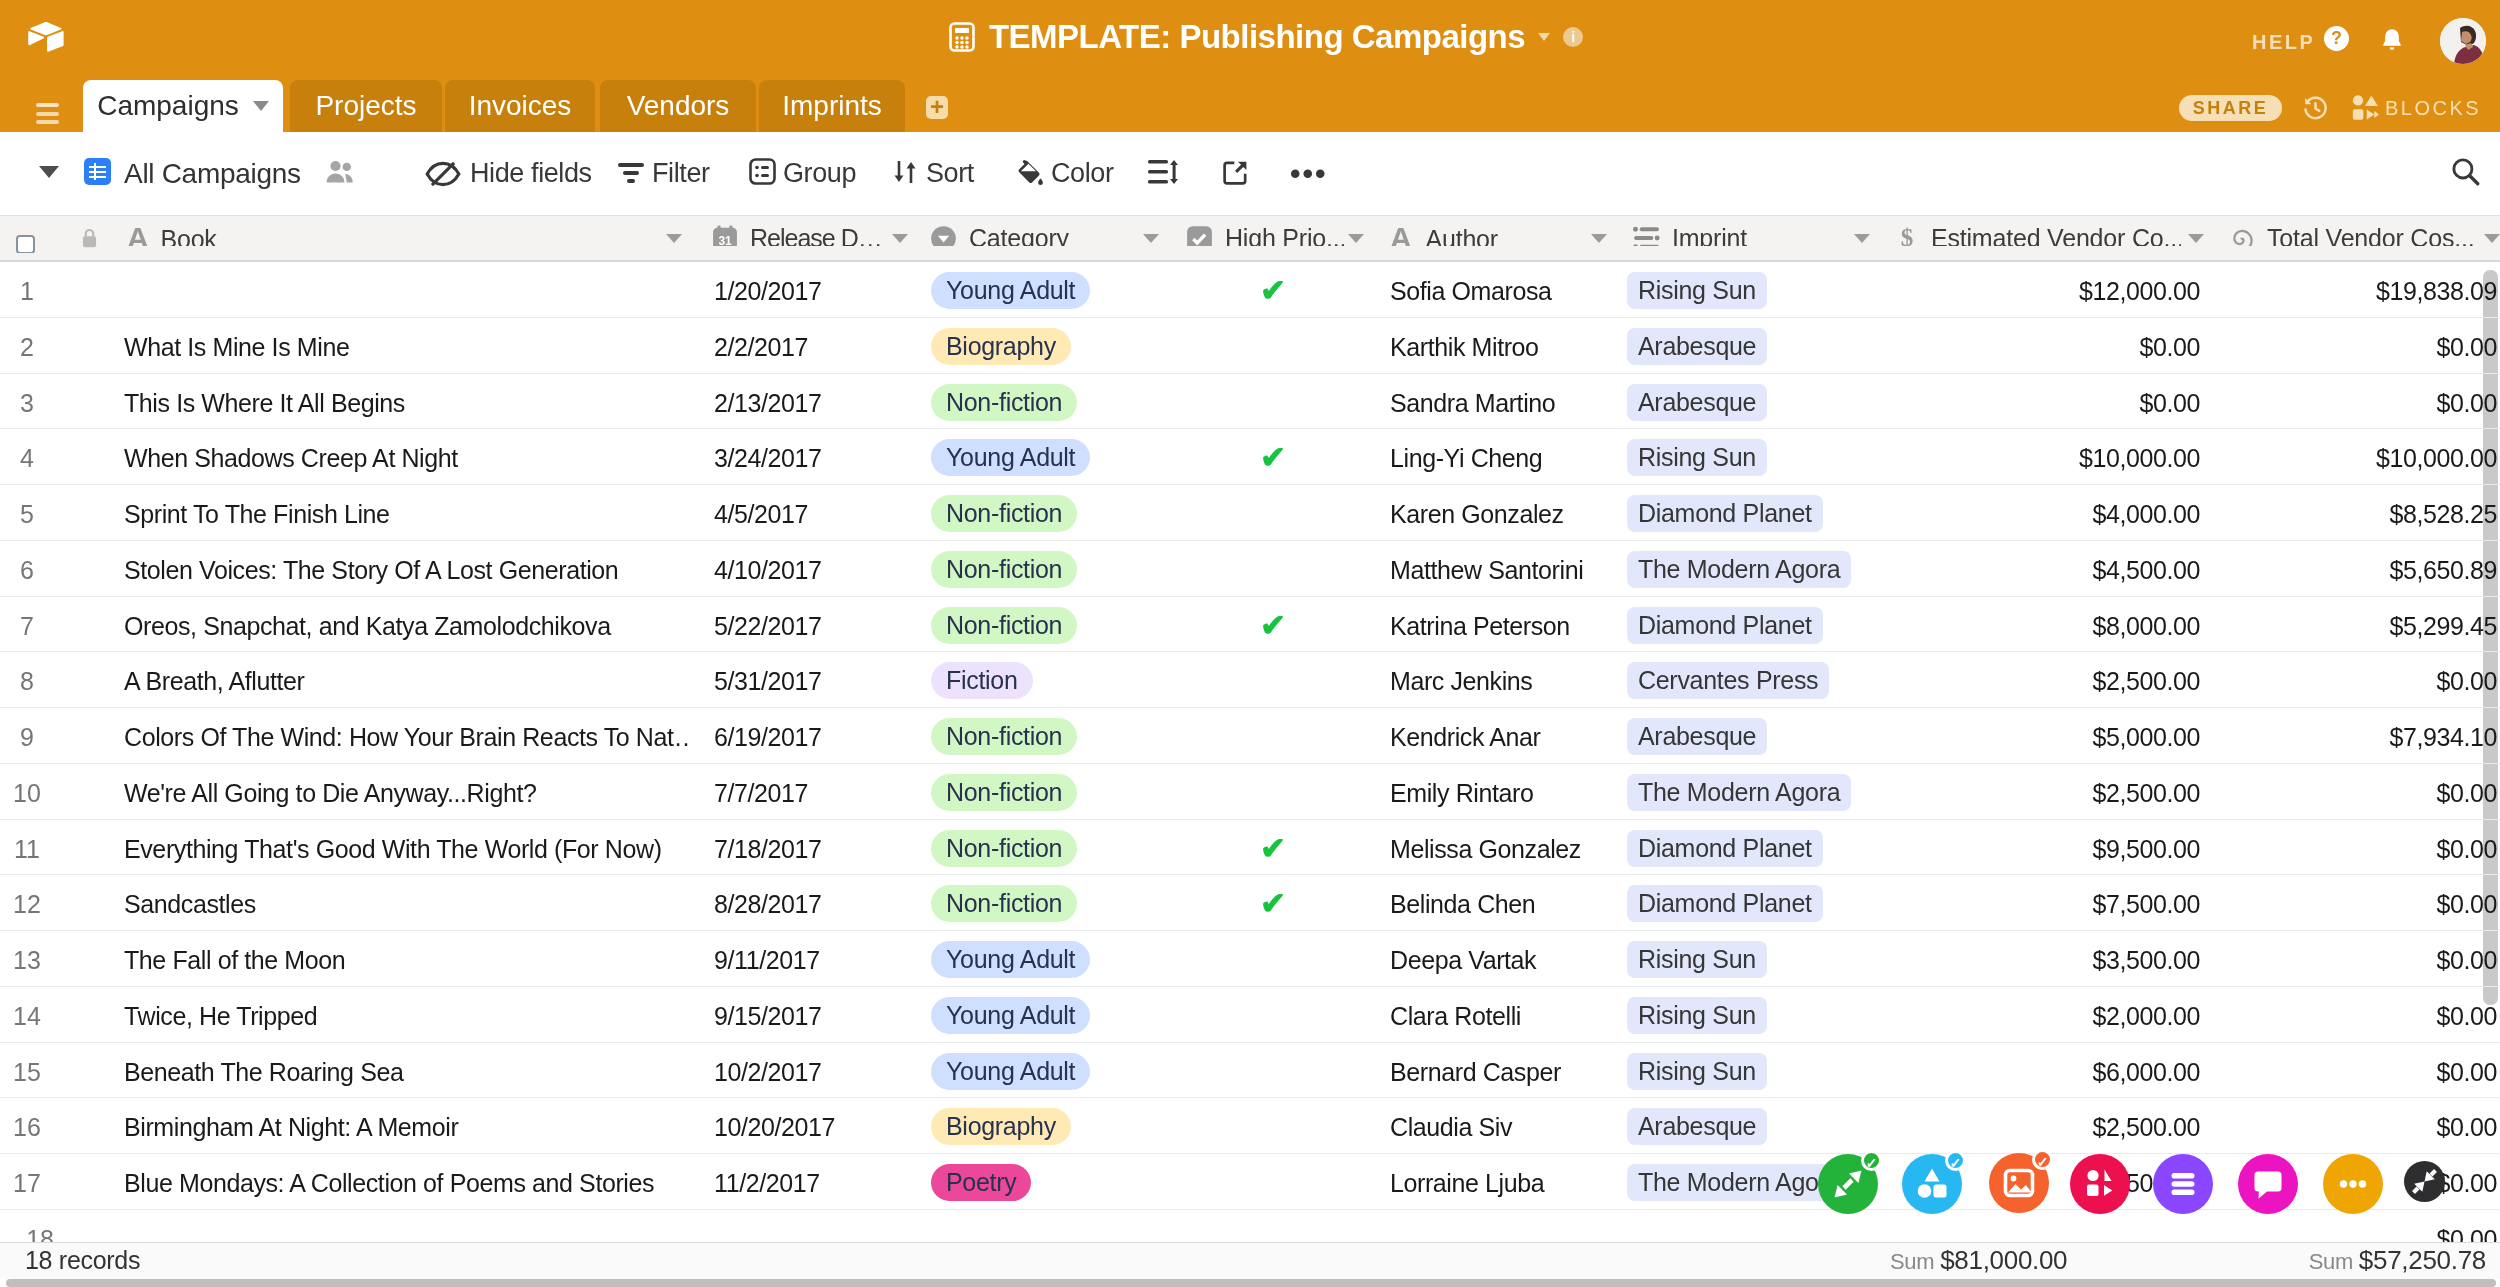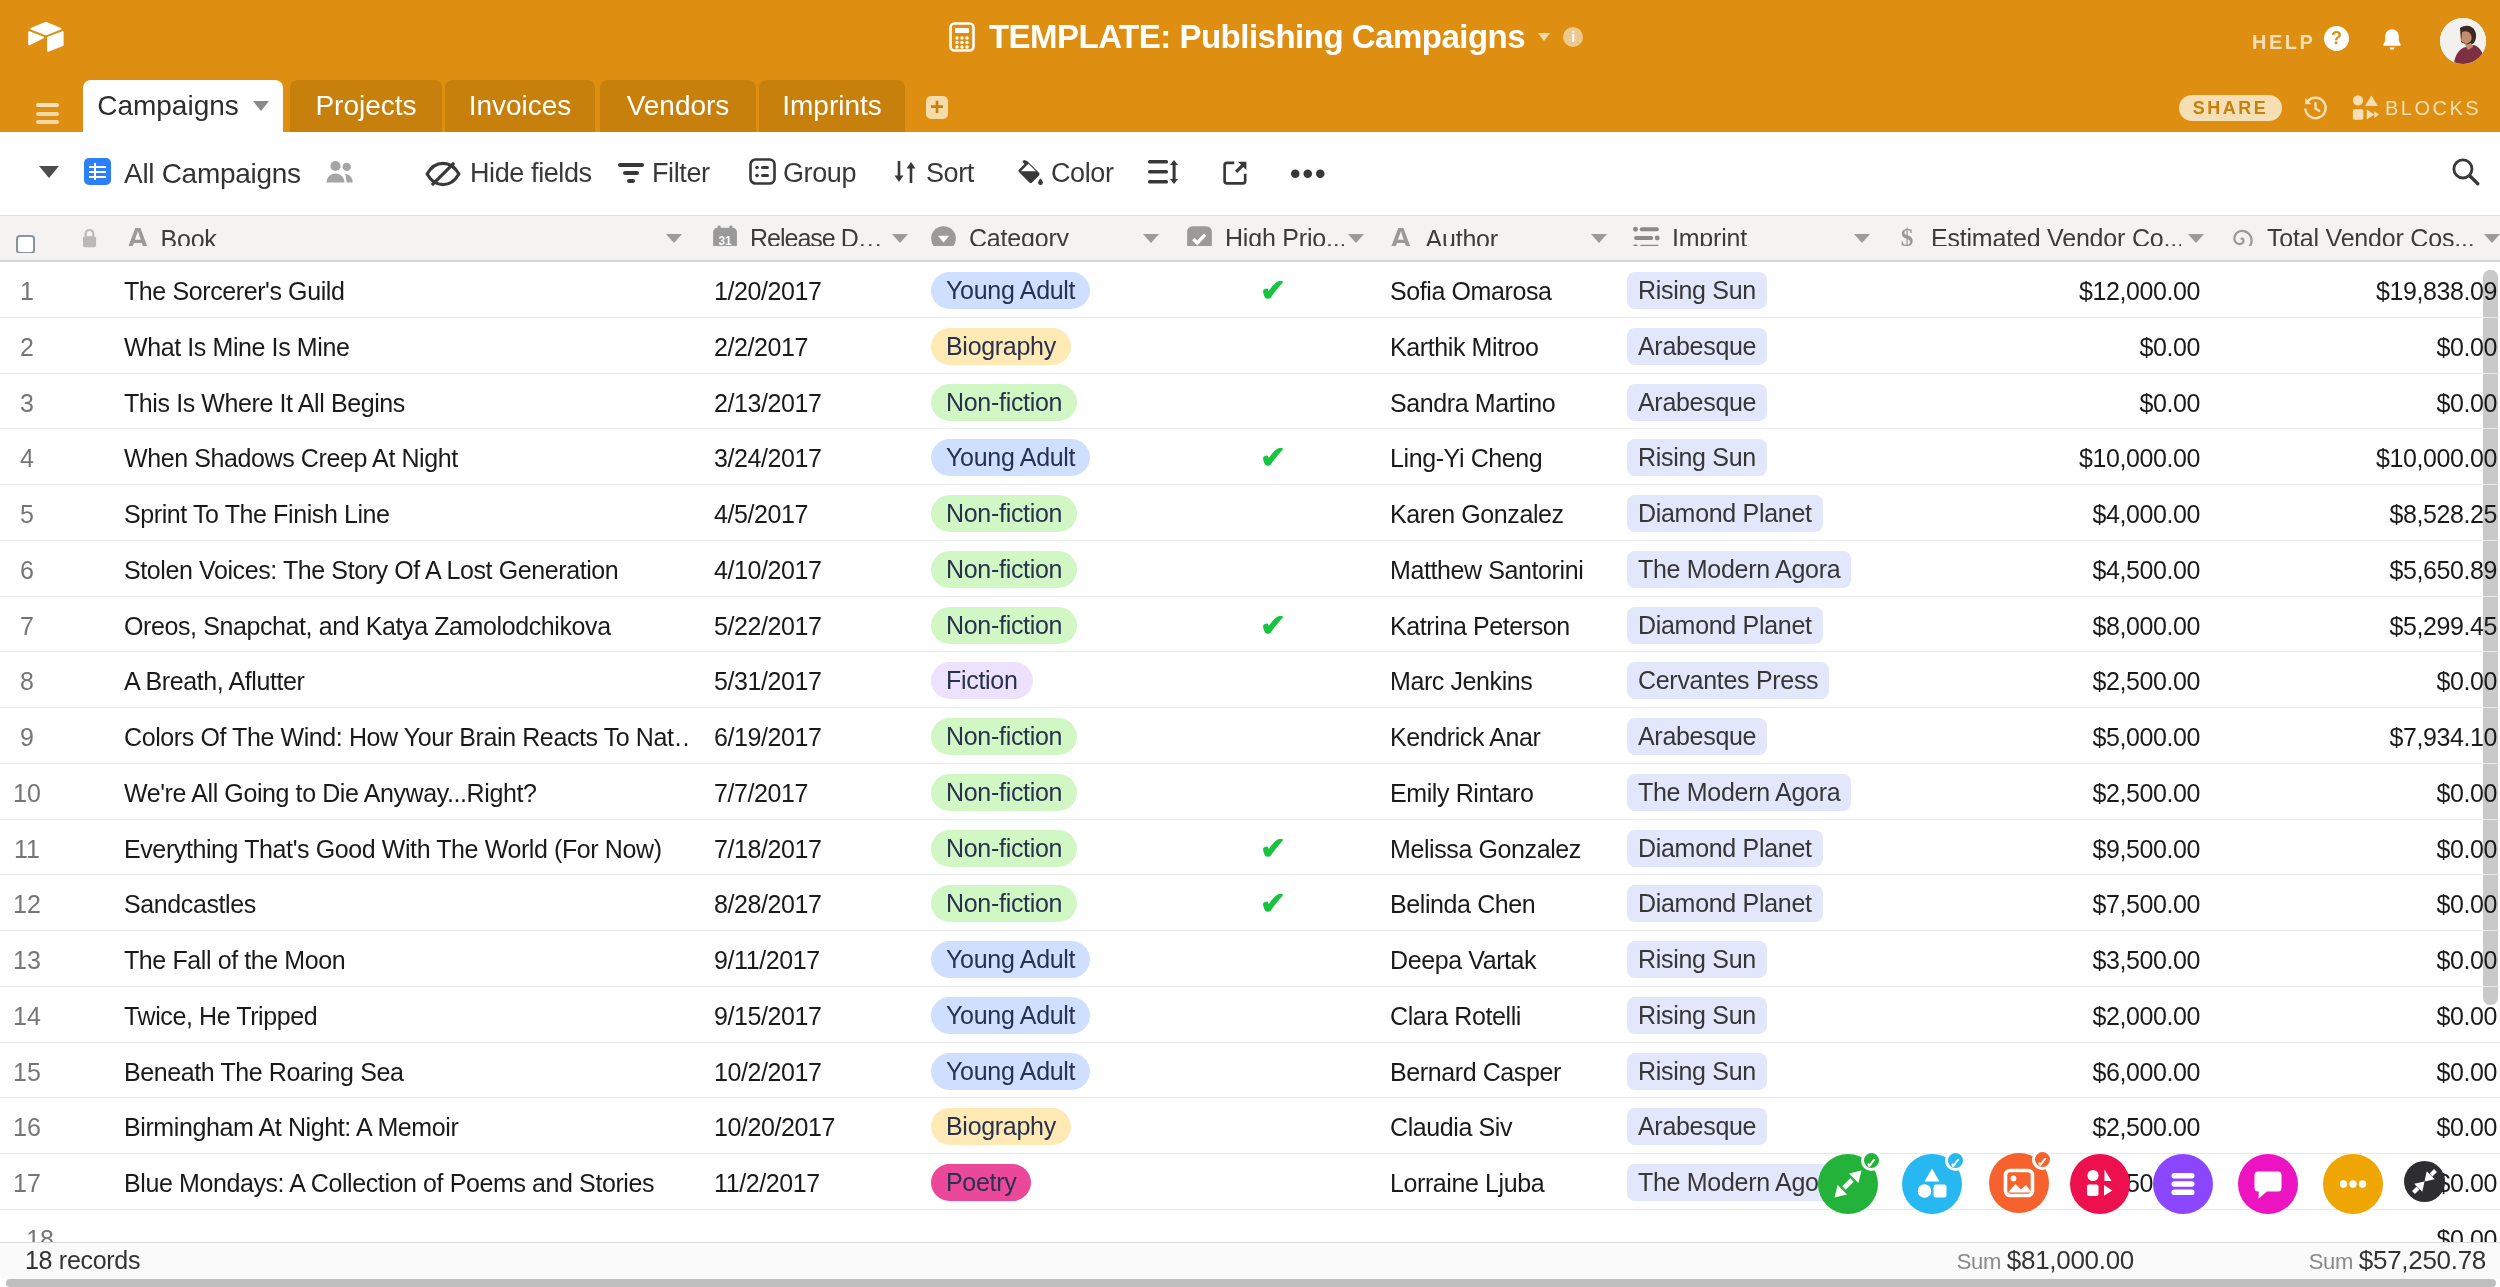--- a/index.html
+++ b/index.html
@@ -248,21 +248,20 @@
 <div class="hcell" style="left:2228px;width:250px"><svg class="hic" width="27" height="27" viewBox="0 0 24 24">
         <path fill="none" stroke="#9a9a9a" stroke-width="2" stroke-linecap="round" d="M12 12a1.8 1.8 0 0 1 1.8 1.8 3.2 3.2 0 0 1-3.2 3.2A5 5 0 0 1 5.6 12 6.8 6.8 0 0 1 12.4 5.2 8.6 8.6 0 0 1 21 13.8c0 2.6-1 4.9-2.7 6.6"></path>
       </svg>Total Vendor Cos...</div>
 <div class="hcaret" style="left:2484px"></div>
 
 <div class="vscroll"></div>
 
 <div class="rowarea">
 <div class="row" style="top:0.00px">
   <div class="rn">1</div>
-  <div class="bk">The Sorcerer's Guild</div>
   <div class="dt">1/20/2017</div>
   <div class="chip" style="background:#CFDFFF">Young Adult</div>
   <div class="ck">✔</div>
   <div class="au">Sofia Omarosa</div>
   <div class="chip imp">Rising Sun</div>
   <div class="est">$12,000.00</div>
   <div class="tot">$19,838.09</div>
 </div>
 <div class="row" style="top:55.76px">
   <div class="rn">2</div>
@@ -441,21 +440,21 @@
   <div class="tot">$0.00</div>
 </div>
 </div>
 <div class="row18">
       <div style="position:absolute;left:0;top:0;width:54px;text-align:right;line-height:58px;color:#767676;font-size:25px">18</div>
       <div style="position:absolute;left:2220px;width:277px;text-align:right;line-height:58px;color:#1a1a1a;font-size:25px;letter-spacing:-0.4px">$0.00</div>
     </div>
 
 <div class="footer"></div>
 <div class="ftxt" style="left:25px;top:1242px;font-size:25px">18 records</div>
-<div class="ftxt" style="left:1818px;top:1242px;width:316px;text-align:right"><span class="sumlbl">Sum&nbsp;</span>$81,000.00</div>
+<div class="ftxt" style="left:1890px;top:1242px;width:316px;text-align:left"><span class="sumlbl">Sum&nbsp;</span>$81,000.00</div>
 <div class="ftxt" style="left:2140px;top:1242px;width:346px;text-align:right"><span class="sumlbl">Sum&nbsp;</span>$57,250.78</div>
 <div class="hscroll"></div>
 
 <div class="fab" style="left:1818px;top:1154px;background:#23B33A"><svg width="60" height="60" viewBox="0 0 60 60">
         <line x1="26" y1="34" x2="34" y2="26" stroke="#fff" stroke-width="4.6"></line>
         <path fill="#fff" d="M43.5 16.5l-3.1 12.5-9.4-9.4z"></path>
         <path fill="#fff" d="M16.5 43.5l3.1-12.5 9.4 9.4z"></path>
       </svg><div class="badge" style="background:#23B33A">✓</div></div>
 <div class="fab" style="left:1902px;top:1154px;background:#27B8F1"><svg width="60" height="60" viewBox="0 0 60 60">
         <path fill="#fff" d="M30 14.5l7.5 13h-15z"></path>

